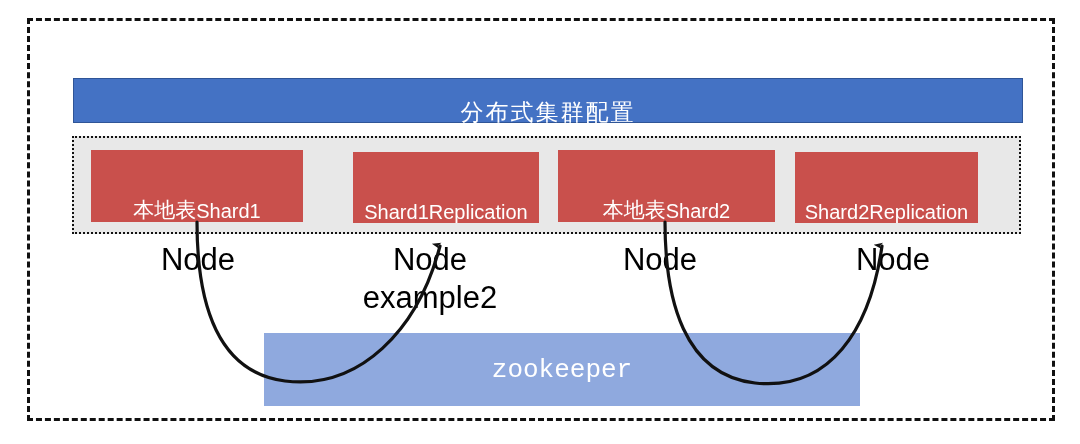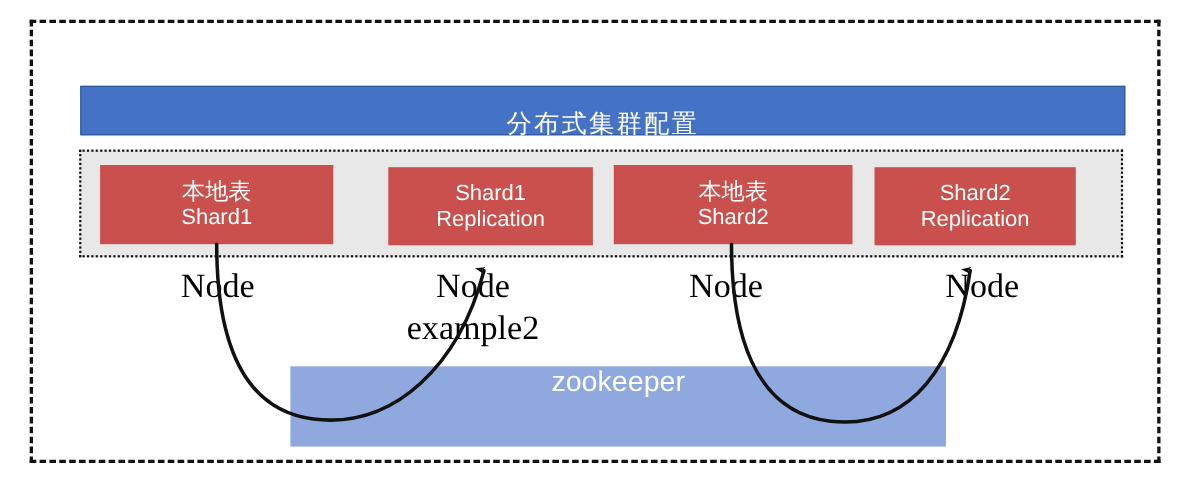--- a/index.html
+++ b/index.html
@@ -62,22 +62,21 @@
     background: #E8E8E8;
     border: 2px dotted #111111;
     box-sizing: border-box;
   }
 
   
   .shard-box {
     position: absolute;
     background: #C9504C;
     display: flex;
-    flex-direction: column;
-    align-items: center;
+    align-items: flex-end;
     justify-content: center;
     color: #ffffff;
     line-height: 1.12;
     box-sizing: border-box;
   }
   .shard-box .line {
     display: block;
     white-space: nowrap;
   }
   .shard-box .line-cn { font-size: 21px; }
@@ -91,38 +90,39 @@
   
   .node-label {
     position: absolute;
     color: #000000;
     font-size: 31px;
     line-height: 1.22;
     text-align: center;
     white-space: nowrap;
     font-weight: 400;
   }
-  .node-label .line { display: block; font-family: Liberation Serif, serif; }
+  .node-label .line { display: block; }
 
   #node-label-0 { left: 113px; top: 241px; width: 170px; }
   #node-label-1 { left: 345px; top: 241px; width: 170px; }
   #node-label-2 { left: 575px; top: 241px; width: 170px; }
   #node-label-3 { left: 808px; top: 241px; width: 170px; }
 
   
   #zookeeper-bar {
     position: absolute;
     left: 264px;
     top: 333px;
     width: 596px;
     height: 73px;
     background: #8FA9DE;
     display: flex;
-    align-items: flex-start;
+    align-items: center;
     justify-content: center;
+    font-family: Liberation Mono, monospace;
   }
   #zookeeper-bar .label {
     color: #ffffff;
     font-size: 26px;
     line-height: 1;
   }
 
   
   #connectors {
     position: absolute;

